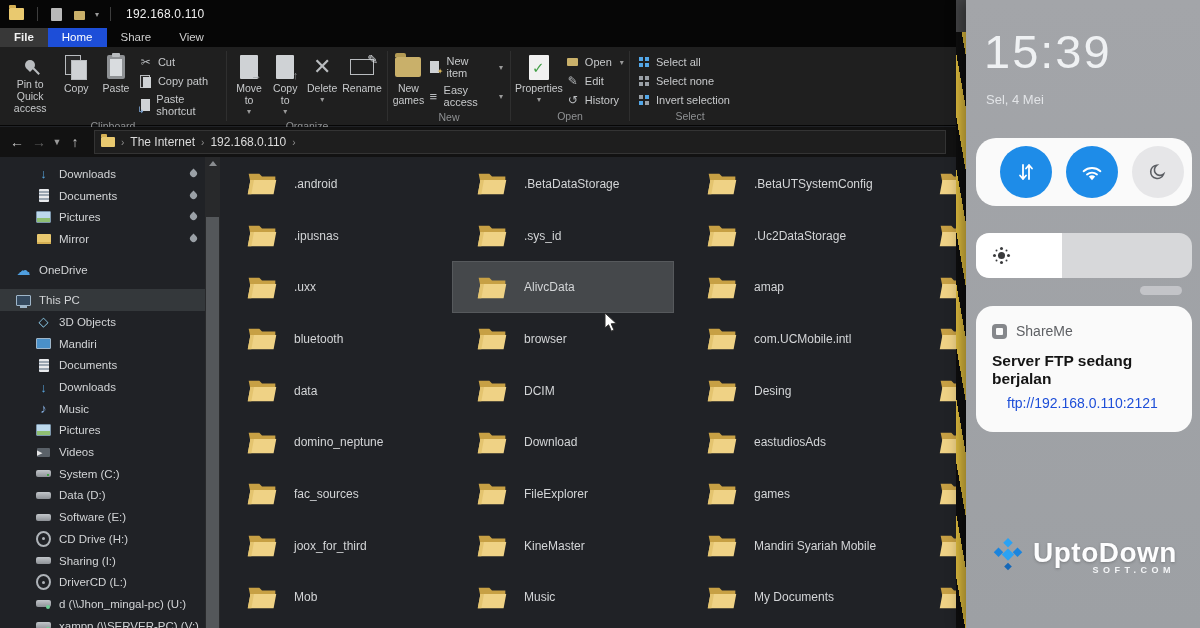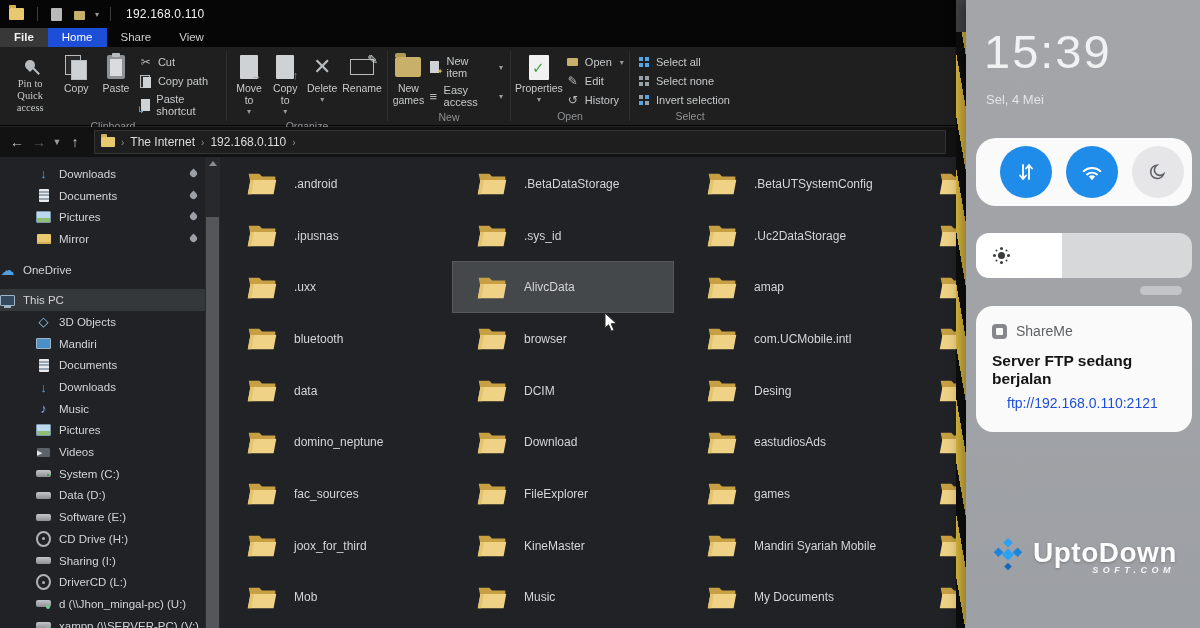--- a/index.html
+++ b/index.html
@@ -28,21 +28,21 @@
   .tab.active { background:#1d4ed8; color:#ffffff; }
 
   
   .ribbon { position:absolute; top:47px; left:0; right:0; height:79px; background:#1f1f1f;
     border-bottom:1px solid #060606; display:flex; color:#c7c9cb; }
   .rgroup { display:flex; flex-direction:column; padding:3px 4px 0 4px; }
   .rgroup-body { display:flex; flex:1; align-items:flex-start; }
   .rgroup-label { text-align:center; font-size:10.5px; color:#8f9193; padding:2px 0 3px 0; }
   .vsep { width:1px; background:#2f2f2f; margin:4px 0 4px 0; }
   .bigbtn { display:flex; flex-direction:column; align-items:center; width:44px; padding-top:2px; }
-  .bigbtn.wide { width:58px;font-family:Liberation Serif, serif; }
+  .bigbtn.wide { width:58px; }
   .bigbtn .blabel { font-size:10.5px; line-height:12px; text-align:center; color:#c7c9cb; margin-top:2px; }
   .smallcol { display:flex; flex-direction:column; justify-content:flex-start; gap:3px; padding-top:4px; }
   .smallbtn { display:flex; align-items:center; gap:5px; font-size:11px; color:#c7c9cb; padding:1px 3px; }
   .caret::after { content:"▾"; font-size:8px; color:#9a9a9a; margin-left:3px; }
   .caret-under::after { content:"▾"; font-size:8px; color:#9a9a9a; display:block; text-align:center; }
 
   
   .ri { position:relative; display:inline-block; }
   .ri-pin { width:10px; height:10px; background:#b9bcbf; border-radius:50% 50% 50% 0; transform:rotate(-45deg); margin:8px 0 6px 0; }
   .ri-pin::after { content:""; position:absolute; left:4px; top:9px; width:2px; height:9px; background:#b9bcbf; transform:rotate(0deg); }
@@ -88,21 +88,21 @@
   .addrfield { margin-left:8px; width:852px; height:24px; background:#1e1e1e; border:1px solid #343434;
     display:flex; align-items:center; padding:0 6px; gap:6px; }
   .crumb { font-size:12px; color:#dcdcdc; }
   .chev { font-size:10px; color:#8f8f8f; }
   .mini-folder { width:14px; height:10px; background:#e9c96f; border-radius:1px; position:relative; flex:0 0 auto; }
   .mini-folder::before { content:""; position:absolute; top:-3px; left:0; width:6px; height:3px; background:#d4af53; border-radius:1px 1px 0 0; }
 
   
   .sidebar { position:absolute; top:157px; bottom:0; left:0; width:205px; overflow:hidden; padding-top:6px; }
   .side-item { height:21.7px; display:flex; align-items:center; gap:8px; font-size:11.5px; color:#d2d4d6;
-    position:relative; white-space:nowrap; }
+    padding-left:16px; position:relative; white-space:nowrap; }
   .side-item[data-level="2"] { padding-left:36px; }
   .side-item[data-gap="true"] { margin-top:9px; }
   .side-item[data-selected="true"] { background:#34383b; }
   .side-item .pin { display:none; position:absolute; right:8px; top:7px; width:7px; height:7px;
     background:#9aa0a6; border-radius:50% 50% 50% 0; transform:rotate(135deg); }
   .side-item[data-pinned="true"] .pin { display:block; }
 
   
   .sic { width:15px; height:15px; position:relative; flex:0 0 auto; display:flex; align-items:center; justify-content:center; }
   .sic[data-icon="downloads-icon"]::before { content:"↓"; color:#58a6e0; font-weight:bold; font-size:13px; }
@@ -171,21 +171,21 @@
   .card-notif { top:306px; min-height:126px; border-radius:17px; padding:17px 16px 16px 16px; }
   .notif-approw { display:flex; align-items:center; gap:9px; }
   .notif-appico { width:15px; height:15px; border-radius:4px; background:#85878b; position:relative; }
   .notif-appico::after { content:""; position:absolute; left:4px; top:4px; width:7px; height:7px; background:#fafafa; border-radius:1px; }
   .notif-app { font-size:14px; color:#5e6064; font-weight:500; }
   .notif-title { margin-top:13px; font-size:15.5px; font-weight:bold; color:#141414; }
   .notif-url { margin-top:7px; font-size:14px; color:#1d4ed8;margin-left:15px; }
   .watermark { position:absolute; left:0; right:0; top:536px; display:flex; align-items:center; justify-content:center; gap:6px; }
   .wm-text { display:flex; flex-direction:column; align-items:flex-end; }
   .wm-brand { font-size:28px; font-weight:800; color:#fdfdfe; letter-spacing:.5px; text-shadow:0 1px 3px rgba(0,0,0,.25); }
-  .wm-domain { font-size:9px; font-weight:bold; color:#f4f5f7; letter-spacing:4.5px; margin-top:-4px; padding-right:2px;font-style:italic; }
+  .wm-domain { font-size:9px; font-weight:bold; color:#f4f5f7; letter-spacing:4.5px; margin-top:-4px; padding-right:2px; }
 </style>
 </head>
 <body>
 
 <div class="stage">
   <div class="explorer">
 
     <div class="titlebar">
       <span class="app-ico"></span>
       <span class="tsep"></span>

